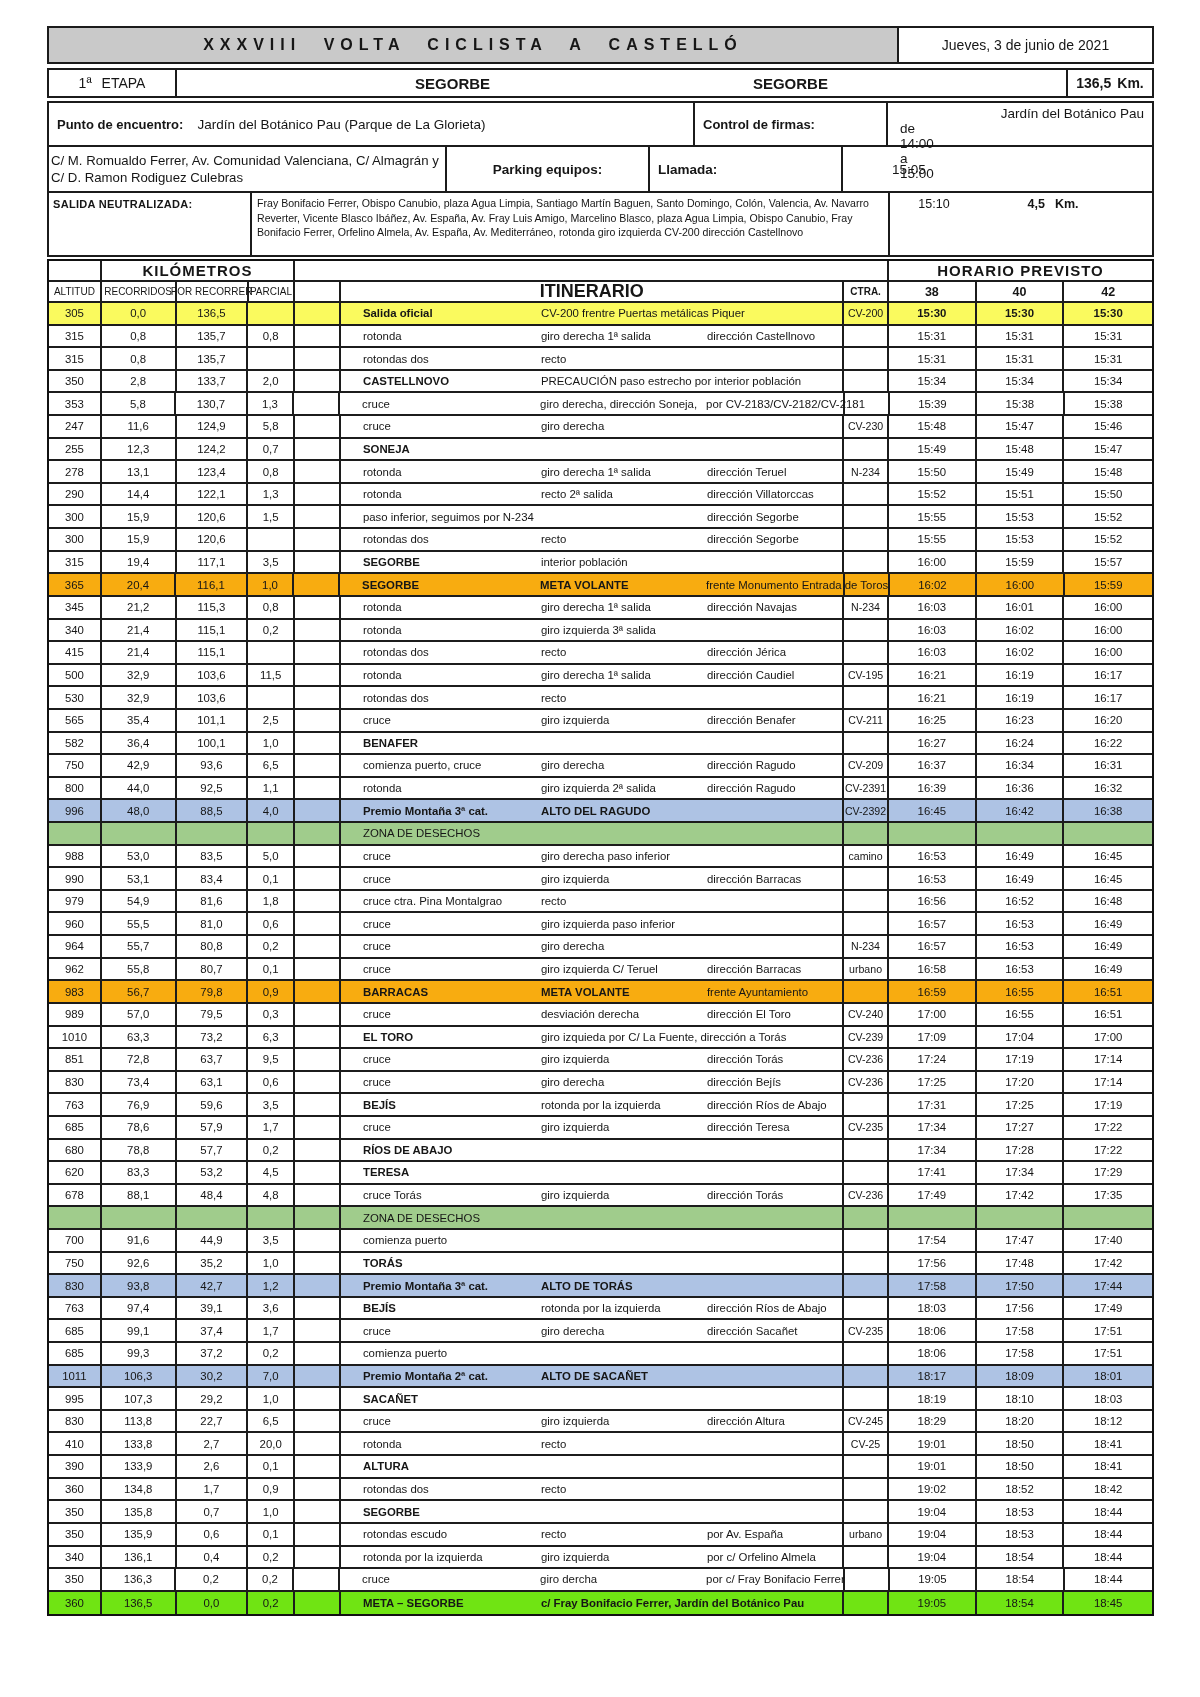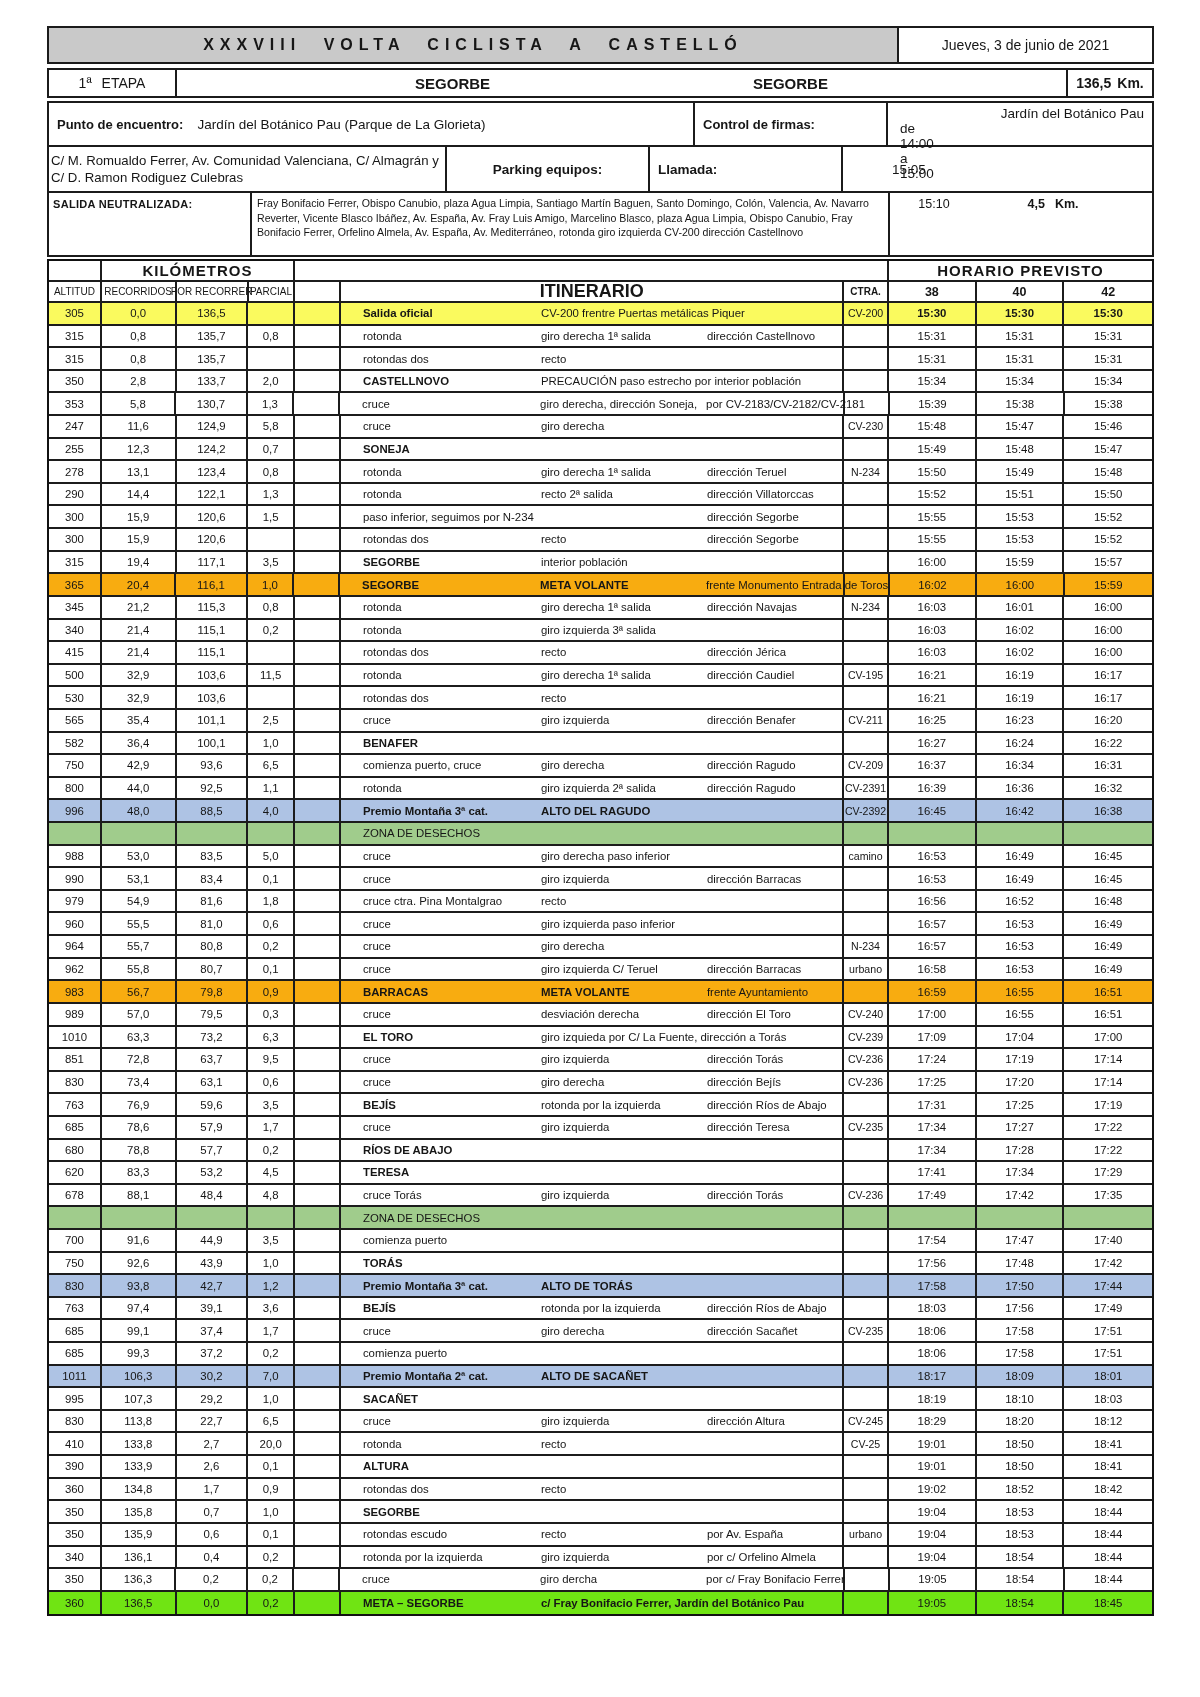--- a/index.html
+++ b/index.html
@@ -842,21 +842,21 @@
             <span class="it-dir"></span>
           </div>
           <div class="cell c-ctra"></div>
           <div class="cell c-t">17:54</div>
           <div class="cell c-t">17:47</div>
           <div class="cell c-t">17:40</div>
         </div>
         <div class="trow">
           <div class="cell c-alt">750</div>
           <div class="cell c-rec">92,6</div>
-          <div class="cell c-por">43,9</div>
+          <div class="cell c-por">35,2</div>
           <div class="cell c-par">1,0</div>
           <div class="cell c-ico"></div>
           <div class="cell c-iti">
             <span class="it-name b">TORÁS</span>
             <span class="it-desc"></span>
             <span class="it-dir"></span>
           </div>
           <div class="cell c-ctra"></div>
           <div class="cell c-t">17:56</div>
           <div class="cell c-t">17:48</div>

